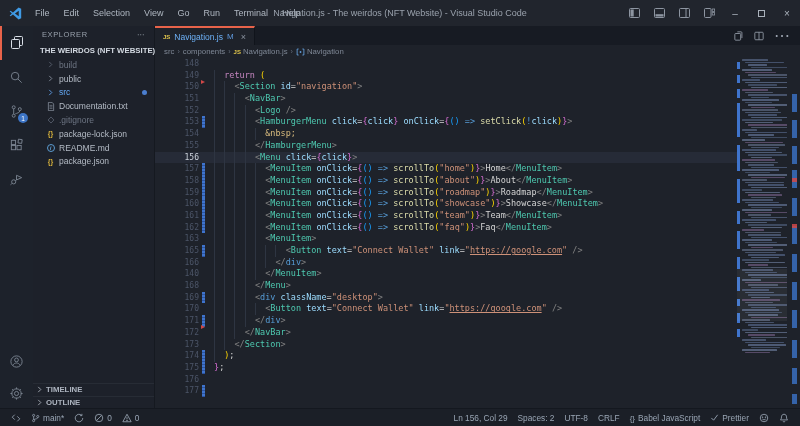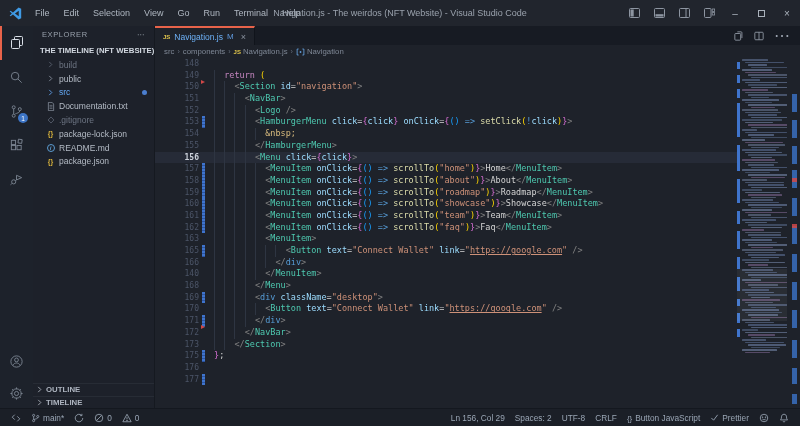--- a/index.html
+++ b/index.html
@@ -53,21 +53,21 @@
   .tab-actions { margin-left:auto; display:flex; align-items:center; gap:10px; padding-right:10px; color:#99a1ad; }
   .breadcrumbs { height:13px; display:flex; align-items:center; font-size:7.8px; color:#7e8795; padding-left:9px; gap:3px; flex:none; white-space:nowrap; }
   .bc-sep { color:#646d7b; font-size:7px; }
   .bc-item { display:flex; align-items:center; gap:2px; }
 
   .codewrap { position:relative; flex:1; overflow:hidden; }
   .codelines { position:absolute; inset:0 60px 0 0; }
   .cl { display:flex; height:11.7px; line-height:11.7px; font-family:"DejaVu Sans Mono","Liberation Mono",monospace; font-size:8.5px; }
   .cl.cur { background:rgba(125,145,185,.09); }
   .ln { width:44px; text-align:right; color:#4c5568; flex:none; font-size:8px; }
-  .cl.cur .ln { color:#ccd2db;font-weight:bold; }
+  .cl.cur .ln { color:#ccd2db; }
   .git { width:3px; margin-left:3px; margin-right:9px; flex:none; position:relative; }
   .git.m { background:repeating-linear-gradient(180deg,#3f74cc 0,#3f74cc 2px,#2c54a0 2px,#2c54a0 3px); }
   .delmark { position:absolute; bottom:-2.5px; left:-1px; width:0; height:0; border-left:4px solid #d14747; border-top:2.5px solid transparent; border-bottom:2.5px solid transparent; }
   .ct { white-space:pre; }
   .ind { display:inline-block; height:11.7px; vertical-align:top;
          background:repeating-linear-gradient(90deg,#2e3542 0,#2e3542 1px,transparent 1px,transparent 10.23px); }
   .t-kw{color:#c586c0} .t-tag{color:#4ec9b0} .t-htm{color:#569cd6} .t-att{color:#9cdcfe}
   .t-str{color:#ce9178} .t-lnk{color:#ce9178;text-decoration:underline} .t-fn{color:#dcdcaa}
   .t-pun{color:#808080} .t-txt{color:#d4d4d4} .t-b1{color:#ffd700} .t-b2{color:#da70d6}
   .t-b3{color:#179fff} .t-op{color:#569cd6} .t-ent{color:#d7ba7d} .t-var{color:#9cdcfe}
@@ -196,21 +196,21 @@
 
   <div class="sidebar">
     <div class="sb-header">
       <span>EXPLORER</span>
       <span class="sb-more">⋯</span>
     </div>
     <div class="sb-root">
       <svg width="7" height="7" viewBox="0 0 8 8" style="margin:0 2px;">
           <path d="M1 2.5l3 3 3-3" fill="none" stroke="#d3d9e1"></path>
         </svg>
-      <span>THE TIMELINE (NFT WEBSITE)</span>
+      <span>THE WEIRDOS (NFT WEBSITE)</span>
     </div>
     <div>
         <div class="sb-item dim">
           <span class="sb-ic">
             <svg width="7" height="7" viewBox="0 0 8 8">
               <path d="M2.5 1l3 3-3 3" fill="none" stroke="currentColor"></path>
             </svg>
           </span>
           <span>build</span>
         </div>
@@ -266,27 +266,27 @@
           </span>
           <span>package.json</span>
         </div>
       </div>
     <div class="sb-spacer"></div>
     <div>
         <div class="sb-panel">
           <svg width="7" height="7" viewBox="0 0 8 8" style="margin-right:3px">
             <path d="M2.5 1l3 3-3 3" fill="none" stroke="#aab1bc"></path>
           </svg>
-          <span>OUTLINE</span>
+          <span>TIMELINE</span>
         </div>
         <div class="sb-panel">
           <svg width="7" height="7" viewBox="0 0 8 8" style="margin-right:3px">
             <path d="M2.5 1l3 3-3 3" fill="none" stroke="#aab1bc"></path>
           </svg>
-          <span>TIMELINE</span>
+          <span>OUTLINE</span>
         </div>
       </div>
   </div>
 
   <div class="editor">
     <div class="tabbar">
       <div class="tab">
         <span class="ic-js">JS</span>
         <span class="tab-name">Navigation.js</span>
         <span class="tab-m">M</span>
@@ -453,20 +453,25 @@
           </div>
           <div class="cl">
             <span class="ln">172</span>
             <span class="git"></span>
             <span class="ct"><span class="ind" style="width:6ch"></span><span class="t-pun">&lt;/</span><span class="t-tag">NavBar</span><span class="t-pun">&gt;</span></span>
           </div>
           <div class="cl">
             <span class="ln">173</span>
             <span class="git"></span>
             <span class="ct"><span class="ind" style="width:4ch"></span><span class="t-pun">&lt;/</span><span class="t-tag">Section</span><span class="t-pun">&gt;</span></span>
+          </div>
+          <div class="cl">
+            <span class="ln">174</span>
+            <span class="git m"></span>
+            <span class="ct"><span class="ind" style="width:2ch"></span><span class="t-b1">)</span><span class="t-txt">;</span></span>
           </div>
           <div class="cl">
             <span class="ln">175</span>
             <span class="git m"></span>
             <span class="ct"><span class="t-b2">}</span><span class="t-txt">;</span></span>
           </div>
           <div class="cl">
             <span class="ln">176</span>
             <span class="git"></span>
             <span class="ct"></span>
@@ -685,21 +690,21 @@
         <span>Spaces: 2</span>
       </div>
       <div class="st-item">
         <span>UTF-8</span>
       </div>
       <div class="st-item">
         <span>CRLF</span>
       </div>
       <div class="st-item">
         <span><span class="ic-braces">{}</span></span>
-        <span>Button JavaScript</span>
+        <span>Babel JavaScript</span>
       </div>
       <div class="st-item">
         <span>
           <svg width="9" height="9" viewBox="0 0 10 10" fill="none" stroke="currentColor">
             <path d="M1.5 5.5 4 8l4.5-6"></path>
           </svg>
         </span>
         <span>Prettier</span>
       </div>
       <div class="st-item">

